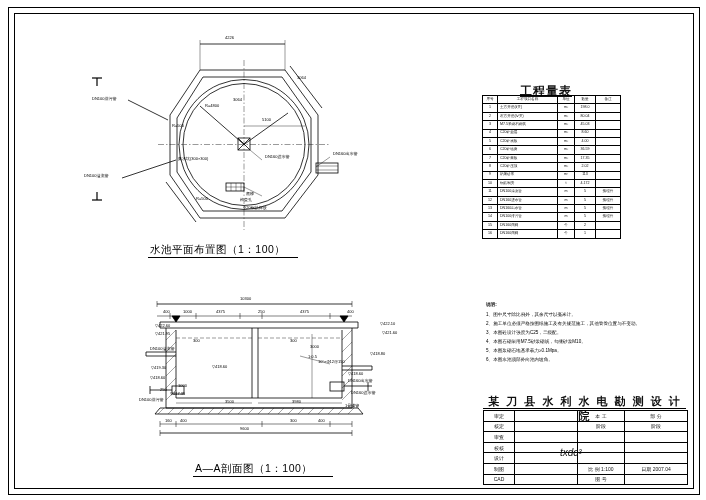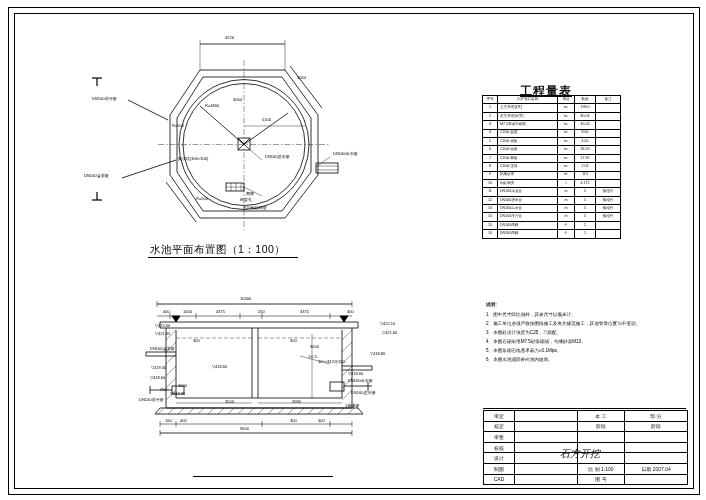--- a/index.html
+++ b/index.html
@@ -257,20 +257,21 @@
       <div class="lbl s4" style="left: 351px; top: 391px;">DN160进水管</div>
       <div class="lbl s4" style="left: 225px; top: 400px;">3500</div>
       <div class="lbl s4" style="left: 292px; top: 400px;">3980</div>
       <div class="lbl s4" style="left: 345px; top: 404px;">1骨碟管</div>
       <div class="lbl s4" style="left: 165px; top: 419px;">160</div>
       <div class="lbl s4" style="left: 180px; top: 419px;">400</div>
       <div class="lbl s4" style="left: 240px; top: 427px;">9600</div>
       <div class="lbl s4" style="left: 290px; top: 419px;">300</div>
       <div class="lbl s4" style="left: 318px; top: 419px;">400</div>
     </div>
+  <div class="title-cn" style="left:195px;top:462px;">A—A剖面图（1：100）</div>
   <div class="ln hl" style="left:193px;top:476px;width:140px;"></div>
 
   <div class="qty-title">工程量表</div>
   <table class="qty">
     <thead>
         <tr id="qty-head">
           <td class="c-no">序号</td>
           <td class="c-name">工程项目名称</td>
           <td class="c-unit">单位</td>
           <td class="c-qty">数量</td>
@@ -398,20 +399,21 @@
     <div id="notes-items">
         <div>1、图中尺寸除比例外，其余尺寸以毫米计。</div>
         <div>2、施工单位必须严格按图纸施工及有关规范施工，其他管管位置与不变动。</div>
         <div>3、本图砼设计强度为C25，二级配。</div>
         <div>4、本图石砌采用M7.5砂浆砌筑，勾缝砂浆M10。</div>
         <div>5、本图浆砌石地基承载力≥0.1Mpa。</div>
         <div>6、本图水池顶部外向池内坡角。</div>
       </div>
   </div>
 
+  <div class="tb-name">某 刀 县 水 利 水 电 勘 测 设 计 院</div>
   <div class="ln hl" style="left:483px;top:408px;width:203px;"></div>
   <table class="tbk">
     <tbody id="tbk-body">
         <tr>
           <td class="k">审定</td>
           <td class="v"></td>
           <td class="k2">本 工</td>
           <td class="v2">部 分</td>
         </tr>
         <tr>
@@ -445,14 +447,14 @@
           <td class="v2">日期 2007.04</td>
         </tr>
         <tr>
           <td class="k">CAD</td>
           <td class="v"></td>
           <td class="k2">图 号</td>
           <td class="v2"></td>
         </tr>
       </tbody>
   </table>
-  <div class="txdc">石方开挖</div>
+  <div class="txdc">txdc³</div>
 </div>
 
 </body></html>

